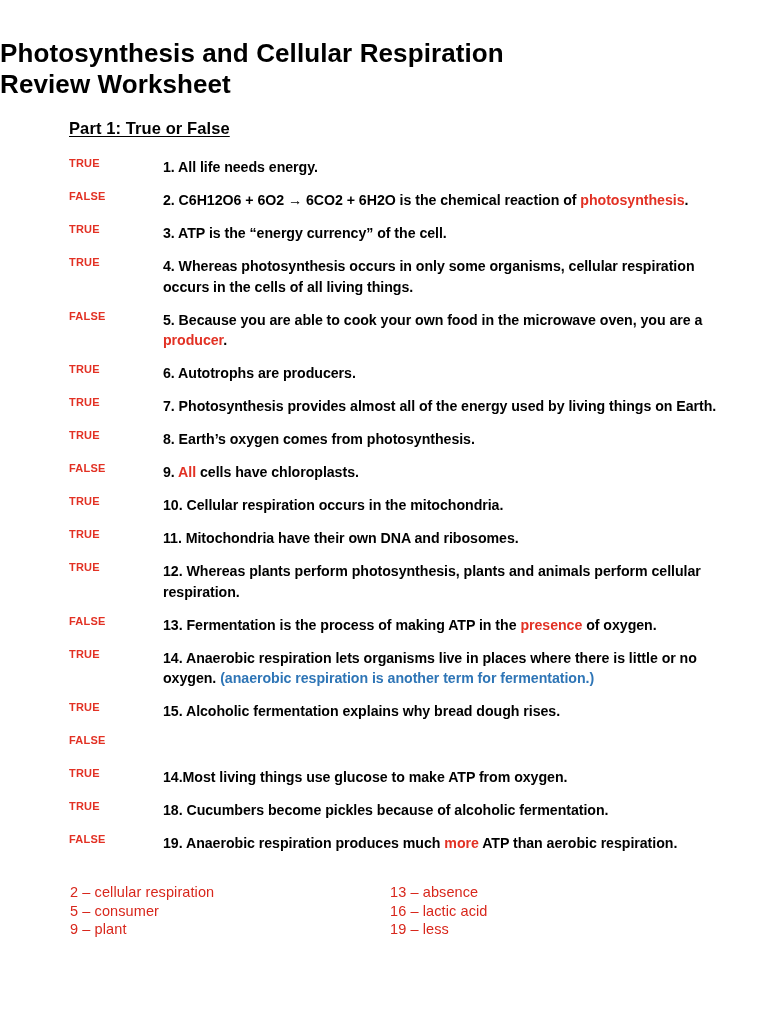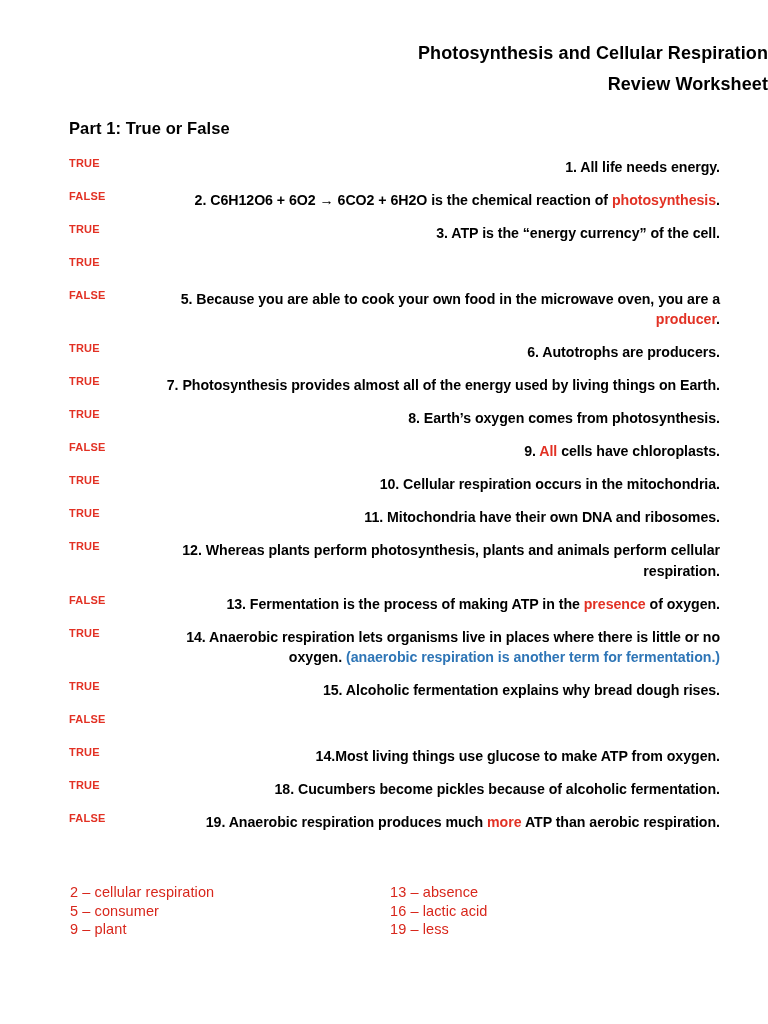--- a/index.html
+++ b/index.html
@@ -21,35 +21,36 @@
     inset: 0;
     background: #ffffff;
   }
 
   
   .doc-title {
     position: absolute;
     left: 0;
     top: 38px;
     width: 768px;
-    text-align: right;
-    font-size: 18px;
+    text-align: left;
+    font-size: 26px;
     font-weight: bold;
     line-height: 31px;
     letter-spacing: 0.1px;
   }
   .doc-title .line2 { display: block; }
 
   
   .section-head {
     position: absolute;
     left: 69px;
     top: 119px;
     font-size: 16.5px;
     font-weight: bold;
+    text-decoration: underline;
     text-underline-offset: 2px;
     letter-spacing: 0.1px;
   }
 
   
   .qlist {
     position: absolute;
     left: 0;
     top: 157px;
     width: 768px;
@@ -69,21 +70,20 @@
     color: #E23124;
     letter-spacing: 0.2px;
   }
   .qrow .qtext {
     margin-left: 163px;
     margin-right: 48px;
     font-size: 14.2px;
     font-weight: bold;
     line-height: 20.5px;
     letter-spacing: -0.05px;
-    text-align: right;
   }
 
   .hl-red  { color: #E23124; }
   .hl-blue { color: #2E75B6; }
 
   
   .answer-key {
     position: absolute;
     left: 0;
     top: 883px;
@@ -122,20 +122,21 @@
       <div class="qrow">
         <div class="ans">FALSE</div>
         <div class="qtext"><span>2. C6H12O6 + 6O2 → 6CO2 + 6H2O is the chemical reaction of </span><span class="hl-red">photosynthesis</span><span>.</span></div>
       </div>
       <div class="qrow">
         <div class="ans">TRUE</div>
         <div class="qtext"><span> 3. ATP is the “energy currency” of the cell.</span></div>
       </div>
       <div class="qrow">
         <div class="ans">TRUE</div>
+        <div class="qtext"><span> 4. Whereas photosynthesis occurs in only some organisms, cellular respiration occurs in the cells of all living things.</span></div>
       </div>
       <div class="qrow">
         <div class="ans">FALSE</div>
         <div class="qtext"><span>5. Because you are able to cook your own food in the microwave oven, you are a </span><span class="hl-red">producer</span><span>.</span></div>
       </div>
       <div class="qrow">
         <div class="ans">TRUE</div>
         <div class="qtext"><span> 6. Autotrophs are producers.</span></div>
       </div>
       <div class="qrow">

